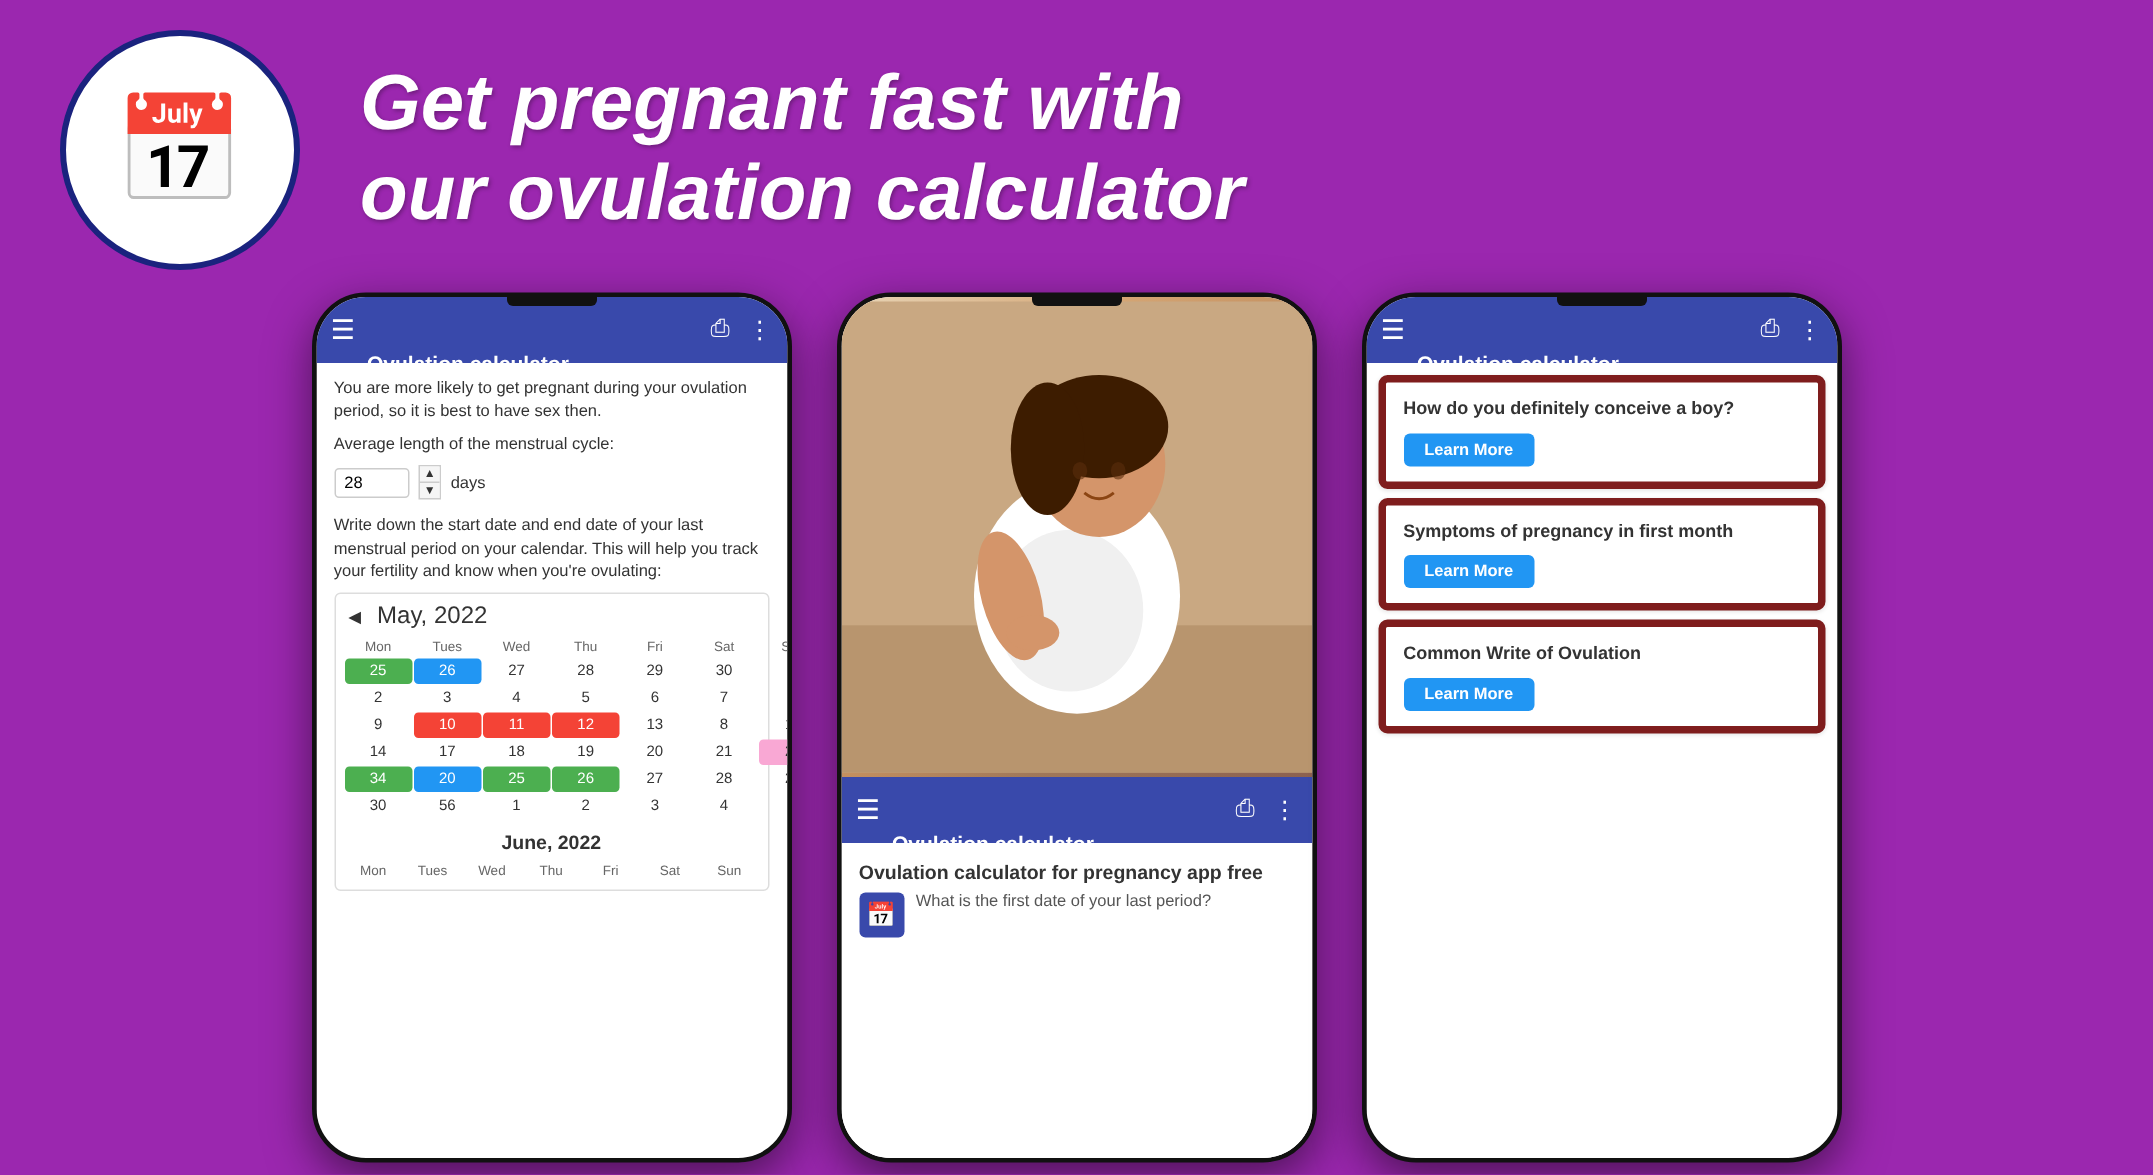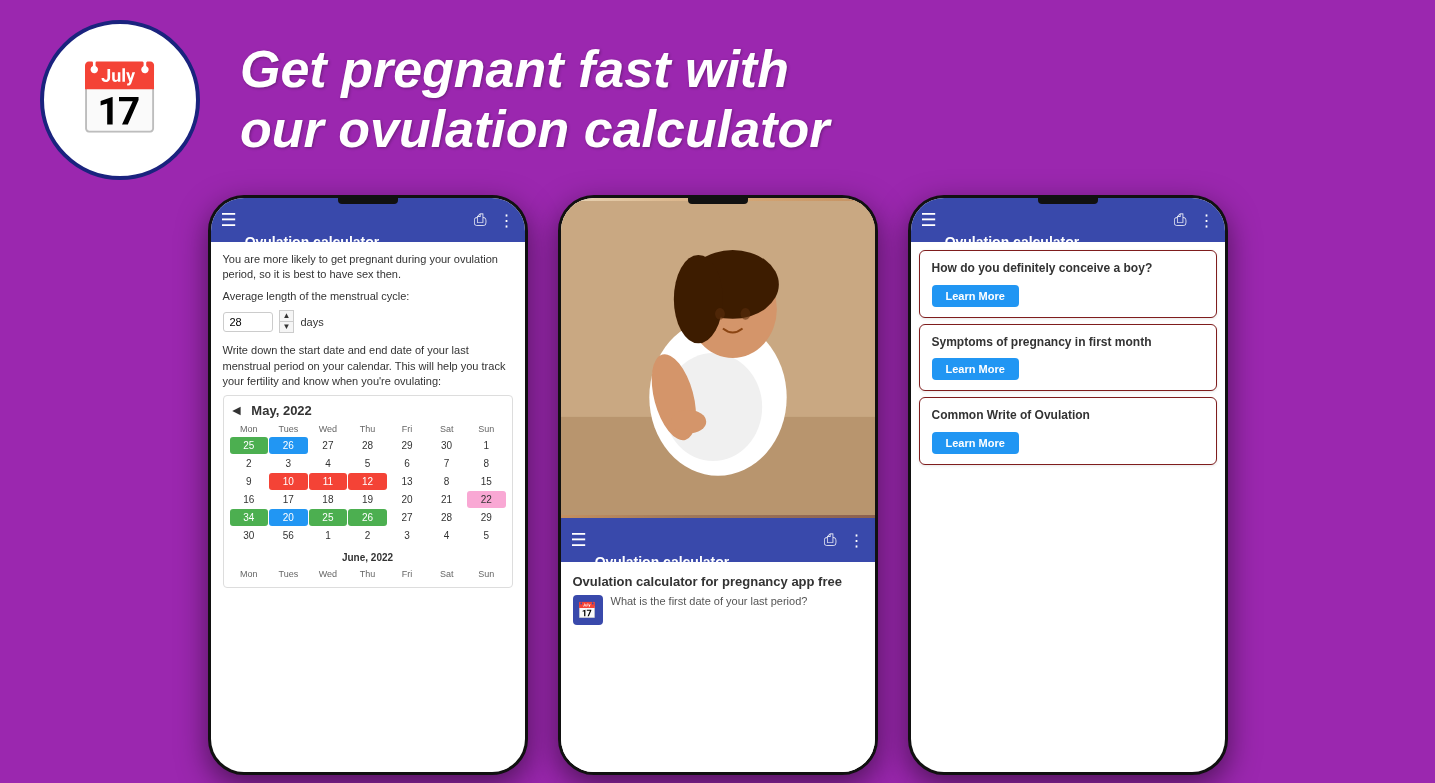--- a/index.html
+++ b/index.html
@@ -202,50 +202,50 @@
       margin-bottom: 4px;
     }
 
     .cal-nav {
       font-size: 14px;
       cursor: pointer;
       margin-right: 8px;
     }
 
     .cal-month {
-      font-size: 13px;
-      font-weight: bold;
+      font-size: 16px;
+      font-weight: normal;
     }
 
     .cal-grid {
       display: grid;
       grid-template-columns: repeat(7, 1fr);
       gap: 1px;
       text-align: center;
     }
 
     .cal-dow {
       font-size: 9px;
       color: #666;
       padding: 2px 0;
     }
 
     .cal-day {
       font-size: 10px;
-      padding: 3px 1px;
+      padding: 3px 17px;
       border-radius: 3px;
     }
 
     .cal-day.green { background: #4caf50; color: white; }
     .cal-day.blue { background: #2196f3; color: white; }
     .cal-day.red { background: #f44336; color: white; }
     .cal-day.bright-green { background: #f9a8d4; color: #333; }
 
     .cal-month2 {
-      font-size: 10px;
+      font-size: 13px;
       font-weight: bold;
       text-align: center;
       margin-top: 8px;
       margin-bottom: 4px;
     }
 
     
     .phone2-image {
       width: 100%;
       height: 320px;
@@ -321,21 +321,21 @@
       flex: 1;
       padding: 8px;
       overflow: hidden;
       display: flex;
       flex-direction: column;
       gap: 6px;
     }
 
     .info-card {
       background: white;
-      border: 1px solid #7f1d1d;
+      border: 5px solid #7f1d1d;
       border-radius: 6px;
       padding: 10px 12px;
       box-shadow: 0 1px 3px rgba(0,0,0,0.1);
     }
 
     .info-card h3 {
       font-size: 12px;
       font-weight: bold;
       color: #333;
       margin-bottom: 8px;
@@ -427,21 +427,21 @@
               <span class="cal-day">8</span>
 
               <span class="cal-day">9</span>
               <span class="cal-day red">10</span>
               <span class="cal-day red">11</span>
               <span class="cal-day red">12</span>
               <span class="cal-day">13</span>
               <span class="cal-day">8</span>
               <span class="cal-day">15</span>
 
-              <span class="cal-day">16</span>
+              <span class="cal-day">14</span>
               <span class="cal-day">17</span>
               <span class="cal-day">18</span>
               <span class="cal-day">19</span>
               <span class="cal-day">20</span>
               <span class="cal-day">21</span>
               <span class="cal-day bright-green">22</span>
 
               <span class="cal-day green">34</span>
               <span class="cal-day blue">20</span>
               <span class="cal-day green">25</span>

